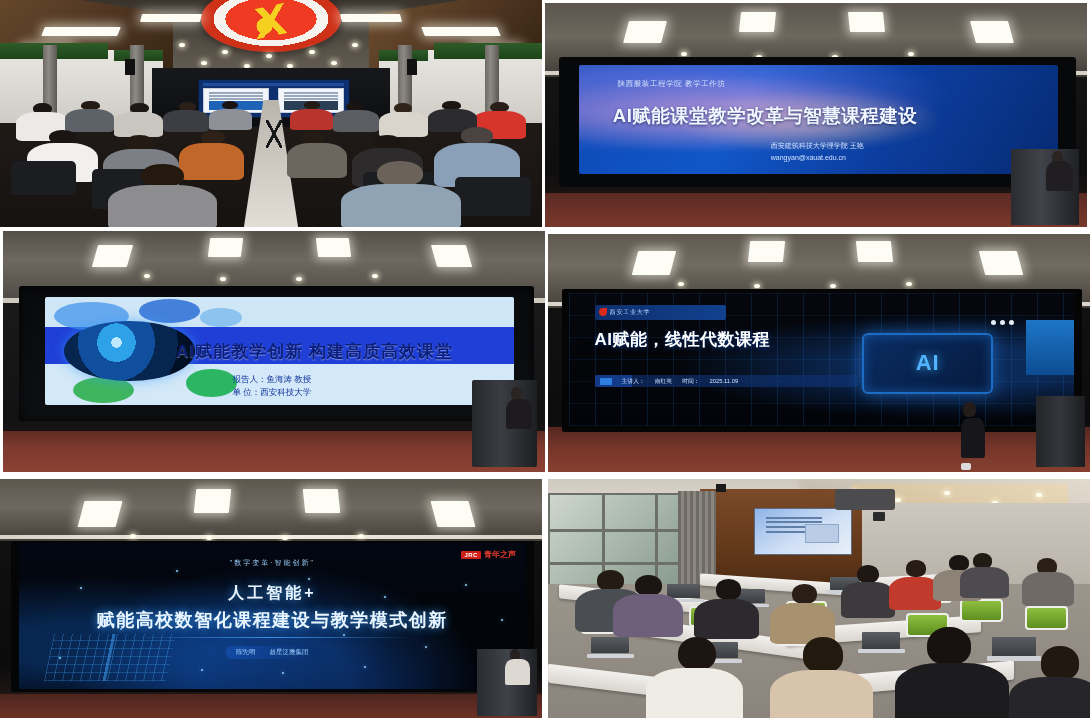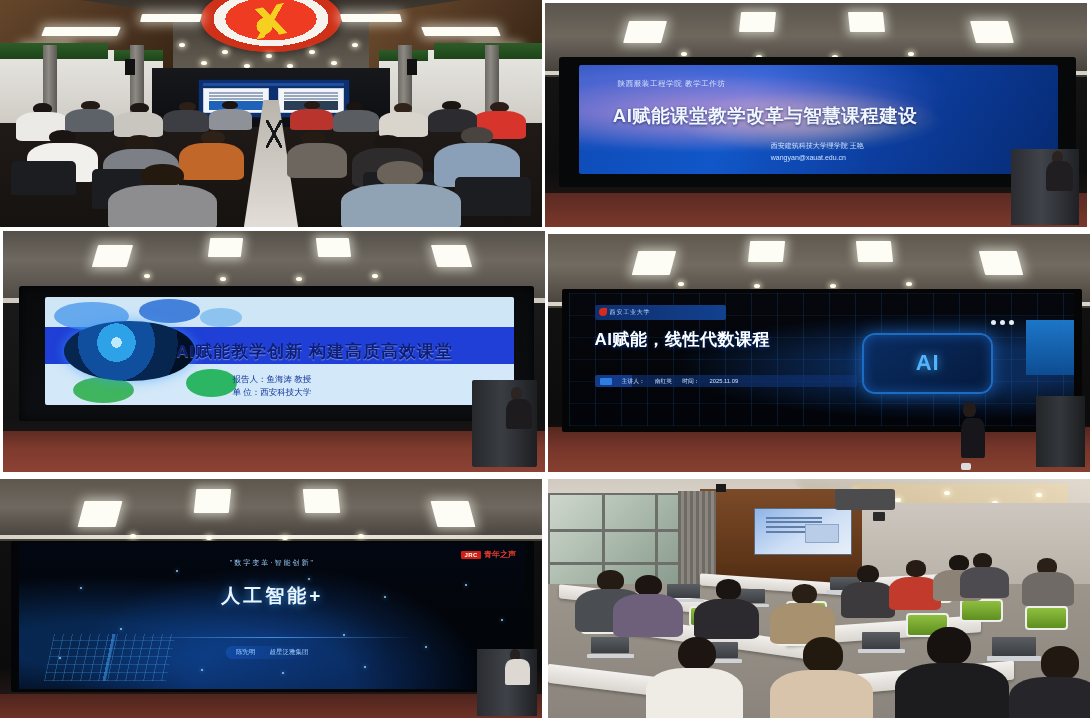--- a/index.html
+++ b/index.html
@@ -275,21 +275,21 @@
   .p4 .metabar {
     position:absolute;left:5%;top:62%;width:52%;height:9%;
     background:linear-gradient(90deg,#123a86 0 14%, rgba(15,50,115,.65) 14% 100%);
     border-radius:2px;display:flex;align-items:center;gap:10px;padding:0 5px;
   }
   .p4 .metabar .chip{ width:12px;height:7px;background:#2f7de0;border-radius:1px;flex:0 0 auto;}
   .p4 .metabar .mt{ color:#cfe2ff;font-size:5.8px;white-space:nowrap;}
   .p4 .aimon {
     position:absolute;right:16%;top:30%;width:26%;height:46%;
     background:linear-gradient(145deg,#0a2d63,#061a3d);
-    border:2px solid #1d6cc4;border-radius:13px;
+    border:2px solid #1d6cc4;border-radius:6px;
     box-shadow:0 0 16px rgba(40,140,255,.55), inset 0 0 12px rgba(40,140,255,.4);
     display:flex;align-items:center;justify-content:center;
   }
   .p4 .aimon span{ color:#52b4ff;font-size:22px;font-weight:bold;letter-spacing:1px;
     text-shadow:0 0 10px rgba(70,180,255,.9); }
   .p4 .sidepanel {
     position:absolute;right:-0.5%;top:20%;width:10%;height:42%;
     background:linear-gradient(#1f7fd6,#0d4f96);opacity:.92;
   }
   .p4 .dots {
@@ -338,21 +338,21 @@
   .p5 .stars i {
     position:absolute;width:2px;height:2px;background:#8fd0ff;border-radius:50%;
     box-shadow:0 0 4px rgba(120,200,255,.9);
   }
   .p5 .eyebrow5 {
     position:absolute;left:50%;transform:translateX(-50%);top:10%;
     color:#9fd2ff;font-size:7px;letter-spacing:2px;white-space:nowrap;opacity:.95;
   }
   .p5 .t5a {
     position:absolute;left:50%;transform:translateX(-50%);top:27%;
-    color:#eaf6ff;font-size:19px;font-weight:bold;letter-spacing:3px;white-space:nowrap;
+    color:#eaf6ff;font-size:16px;font-weight:bold;letter-spacing:3px;white-space:nowrap;
     text-shadow:0 0 10px rgba(60,160,255,.85);
   }
   .p5 .t5b {
     position:absolute;left:50%;transform:translateX(-50%);top:44%;
     color:#eaf6ff;font-size:18px;font-weight:bold;letter-spacing:1.5px;white-space:nowrap;
     text-shadow:0 0 10px rgba(60,160,255,.85);
   }
   .p5 .rule5 {
     position:absolute;left:22%;right:22%;top:64%;height:1px;
     background:linear-gradient(90deg,transparent,#3d8fe0,transparent);
@@ -718,20 +718,21 @@
               <i style="left:80%;top:70%"></i>
             <i style="left:88%;top:28%"></i>
               <i style="left:95%;top:52%"></i>
             <i style="left:8%;top:78%"></i>
               <i style="left:36%;top:86%"></i>
             <i style="left:52%;top:88%"></i>
               <i style="left:68%;top:84%"></i>
           </div>
           <div class="eyebrow5">"数字变革·智能创新"</div>
           <div class="t5a">人工智能+</div>
+          <div class="t5b">赋能高校数智化课程建设与教学模式创新</div>
           <div class="rule5"></div>
           <div class="pill5">
             <span class="pn">陈先明</span>
             <span class="pn">超星泛雅集团</span>
           </div>
           <div class="wire"></div>
           <div class="corner-logos">
             <span class="cl1">JRC</span>
             <span class="cl2">青年之声</span>
           </div>

